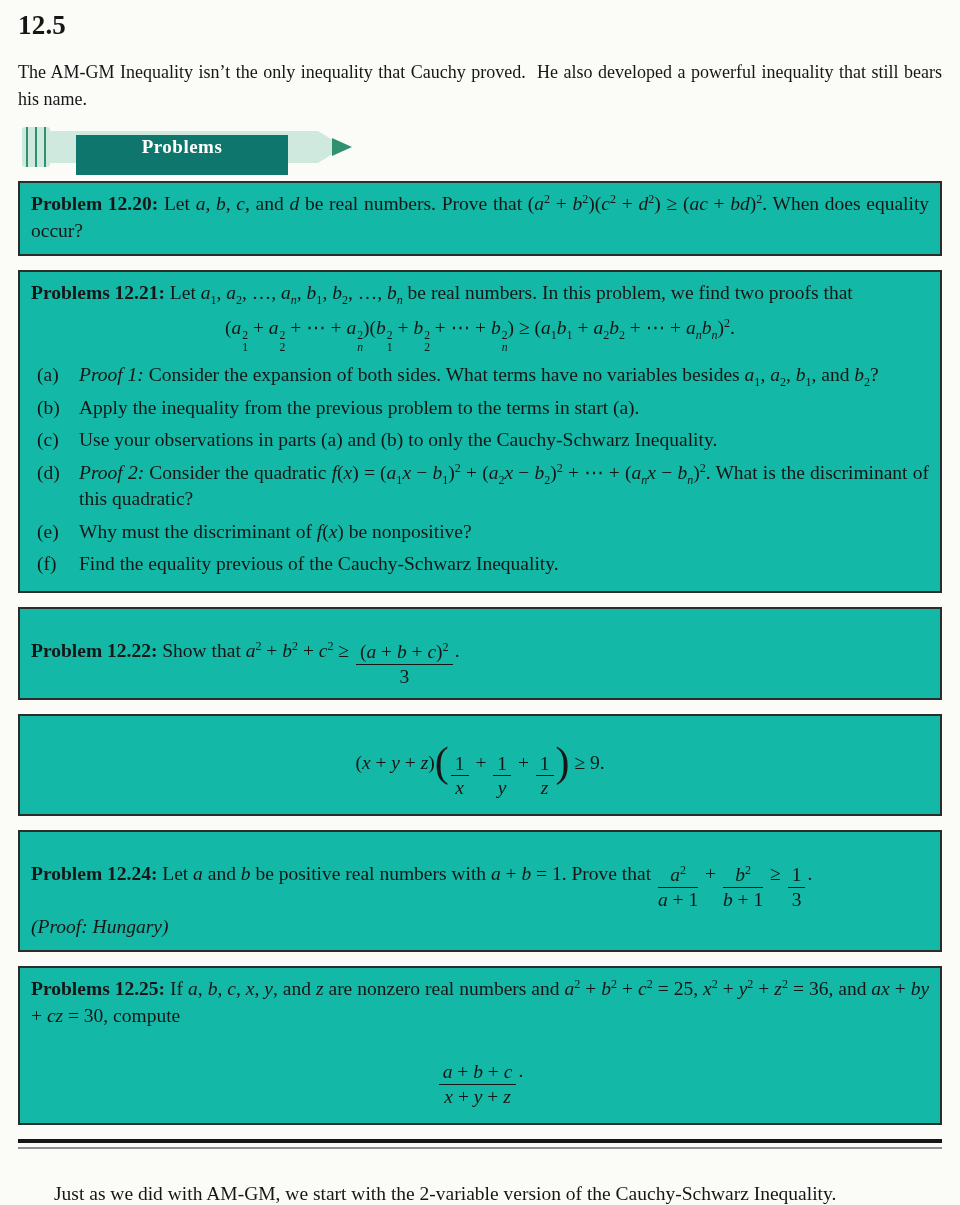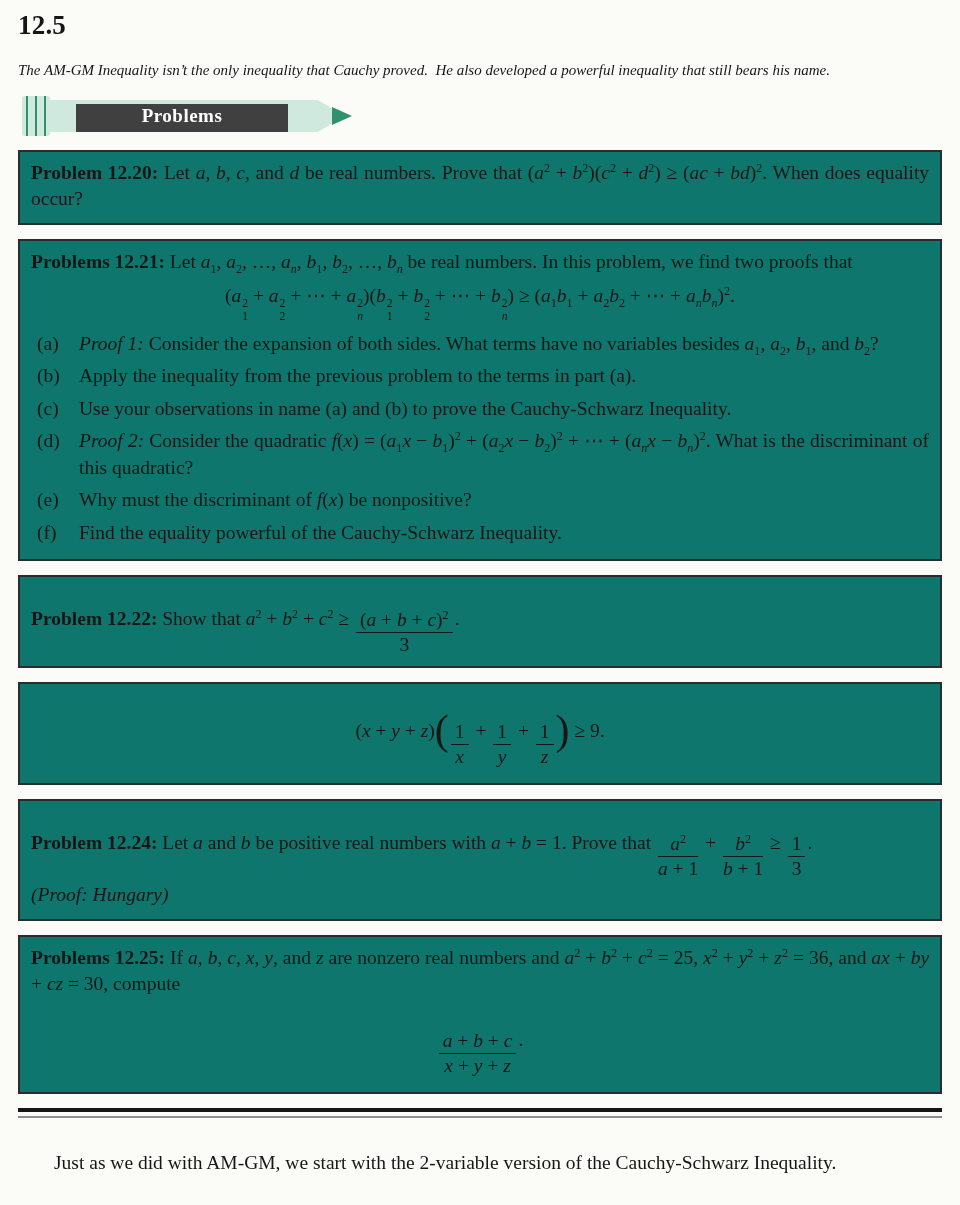--- a/index.html
+++ b/index.html
@@ -8,40 +8,40 @@
     background:#fbfbf8;color:#161616;
     font-family:"Liberation Serif","DejaVu Serif",serif;
   }
   .page{padding:6px 18px 0 18px;}
 
   
   .heading{display:flex;gap:28px;align-items:center;margin:4px 0 18px 0;
     font-size:27px;font-weight:bold;letter-spacing:.2px;}
 
   
-  .intro{font-size:15px;line-height:1.5;text-align:justify;margin:0 0 12px 0;font-style:italic;}
+  .intro{font-size:18px;line-height:1.5;text-align:justify;margin:0 0 12px 0;}
 
   
   .banner{position:relative;height:44px;margin:10px 0 12px 0;}
   .stripes{position:absolute;left:4px;top:2px;width:28px;height:40px;
     background:repeating-linear-gradient(90deg,#cfe9de 0 4px,#2f9170 4px 6px,#cfe9de 6px 9px);
     border-radius:3px;}
   .pbody{position:absolute;left:28px;top:6px;width:272px;height:32px;background:#cfe9de;}
   .ptaper{position:absolute;left:300px;top:6px;width:0;height:0;
     border-top:16px solid transparent;border-bottom:16px solid transparent;
     border-left:26px solid #cfe9de;}
-  .band{position:absolute;left:58px;top:10px;width:212px;height:28px;background:#404040;
+  .band{position:absolute;left:58px;top:10px;width:212px;height:40px;background:#0f766e;
     color:#ffffff;font-weight:bold;font-size:19px;line-height:24px;text-align:center;
     letter-spacing:.5px;}
   .tip{position:absolute;left:314px;top:13px;width:0;height:0;
     border-top:9px solid transparent;border-bottom:9px solid transparent;
     border-left:20px solid #2f9170;}
 
   
-  .pbox{border:2px solid #2c2c2c;background:#0f766e;padding:5px 11px 7px 11px;
+  .pbox{border:2px solid #2c2c2c;background:#14b8a6;padding:5px 11px 7px 11px;
     margin:0 0 14px 0;font-size:19.5px;line-height:1.36;}
   .pbox p{margin:3px 0;text-align:justify;}
   .plabel{font-weight:bold;}
   .eq{text-align:center;margin:8px 0 8px 0;}
   .parts{margin:2px 0 0 6px;}
   .part{display:flex;gap:14px;margin:6px 0;}
   .part .plbl{min-width:28px;flex:0 0 auto;}
   .part .ptxt{flex:1;text-align:justify;}
 
   i{font-style:italic;}
@@ -111,37 +111,37 @@
           <span>2</span>
           <span><i>n</i></span>
         </span>) ≥ (<i>a</i><sub>1</sub><i>b</i><sub>1</sub> + <i>a</i><sub>2</sub><i>b</i><sub>2</sub> + ⋯ + <i>a</i><sub><i>n</i></sub><i>b</i><sub><i>n</i></sub>)<sup>2</sup>.</div>
     <div class="parts">
       <div class="part">
         <span class="plbl">(a)</span>
         <span class="ptxt"><i>Proof 1:</i> Consider the expansion of both sides. What terms have no variables besides <i>a</i><sub>1</sub>, <i>a</i><sub>2</sub>, <i>b</i><sub>1</sub>, and <i>b</i><sub>2</sub>?</span>
       </div>
       <div class="part">
         <span class="plbl">(b)</span>
-        <span class="ptxt">Apply the inequality from the previous problem to the terms in part (a).</span>
+        <span class="ptxt">Apply the inequality from the previous problem to the terms in start (a).</span>
       </div>
       <div class="part">
         <span class="plbl">(c)</span>
-        <span class="ptxt">Use your observations in name (a) and (b) to prove the Cauchy-Schwarz Inequality.</span>
+        <span class="ptxt">Use your observations in parts (a) and (b) to only the Cauchy-Schwarz Inequality.</span>
       </div>
       <div class="part">
         <span class="plbl">(d)</span>
         <span class="ptxt"><i>Proof 2:</i> Consider the quadratic <i>f</i>(<i>x</i>) = (<i>a</i><sub>1</sub><i>x</i> − <i>b</i><sub>1</sub>)<sup>2</sup> + (<i>a</i><sub>2</sub><i>x</i> − <i>b</i><sub>2</sub>)<sup>2</sup> + ⋯ + (<i>a</i><sub><i>n</i></sub><i>x</i> − <i>b</i><sub><i>n</i></sub>)<sup>2</sup>. What is the discriminant of this quadratic?</span>
       </div>
       <div class="part">
         <span class="plbl">(e)</span>
         <span class="ptxt">Why must the discriminant of <i>f</i>(<i>x</i>) be nonpositive?</span>
       </div>
       <div class="part">
         <span class="plbl">(f)</span>
-        <span class="ptxt">Find the equality powerful of the Cauchy-Schwarz Inequality.</span>
+        <span class="ptxt">Find the equality previous of the Cauchy-Schwarz Inequality.</span>
       </div>
     </div>
   </section>
 
   <section class="pbox">
     <p><b class="plabel">Problem 12.22:</b> <span>Show that <i>a</i><sup>2</sup> + <i>b</i><sup>2</sup> + <i>c</i><sup>2</sup> ≥ <span class="frac"><span class="num">(<i>a</i> + <i>b</i> + <i>c</i>)<sup>2</sup></span><span class="den">3</span></span>.</span></p>
   </section>
 
   <section class="pbox">
     <div class="eq">(<i>x</i> + <i>y</i> + <i>z</i>)<span class="bigp">(</span><span class="frac"><span class="num">1</span><span class="den"><i>x</i></span></span> + <span class="frac"><span class="num">1</span><span class="den"><i>y</i></span></span> + <span class="frac"><span class="num">1</span><span class="den"><i>z</i></span></span><span class="bigp">)</span> ≥ 9.</div>

